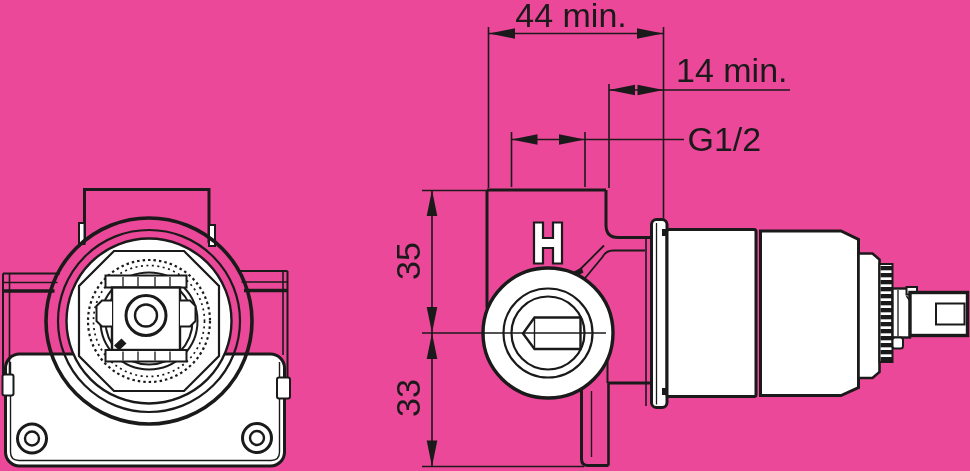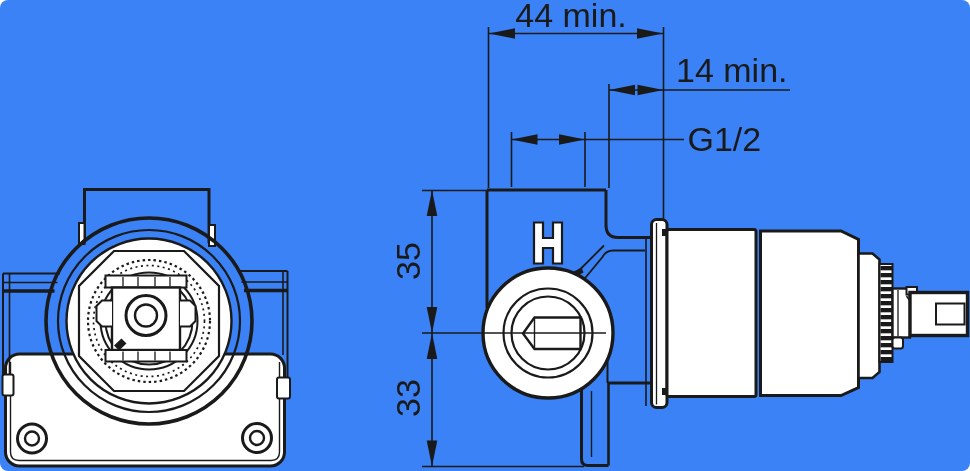--- a/index.html
+++ b/index.html
@@ -1,16 +1,16 @@
 <!DOCTYPE html>
 <html><head>
 <meta charset="utf-8">
 <style>
   html,body{margin:0;padding:0;background:#fff;}
-  #stage{width:970px;height:471px;background:#3b82f6;border-radius:8px;}
+  #stage{width:970px;height:471px;background:#ec4899;}
   svg{display:block;}
   .ln{stroke:#1a1a1a;fill:none;}
   .w{fill:#ffffff;}
   .k{fill:#1a1a1a;stroke:none;}
   .s36{stroke-width:3.6px;} .s34{stroke-width:3.4px;} .s3{stroke-width:3px;}
   .s26{stroke-width:2.6px;} .s24{stroke-width:2.4px;} .s22{stroke-width:2.2px;}
   .s2{stroke-width:2px;} .s18{stroke-width:1.8px;} .s17{stroke-width:1.7px;} .s16{stroke-width:1.6px;}
   .s14{stroke-width:1.4px;} .s13{stroke-width:1.3px;}
   .dim{stroke:#1a1a1a;stroke-width:1.6px;fill:none;}
   text{font-family:"Liberation Sans",sans-serif;fill:#1a1a1a;}

